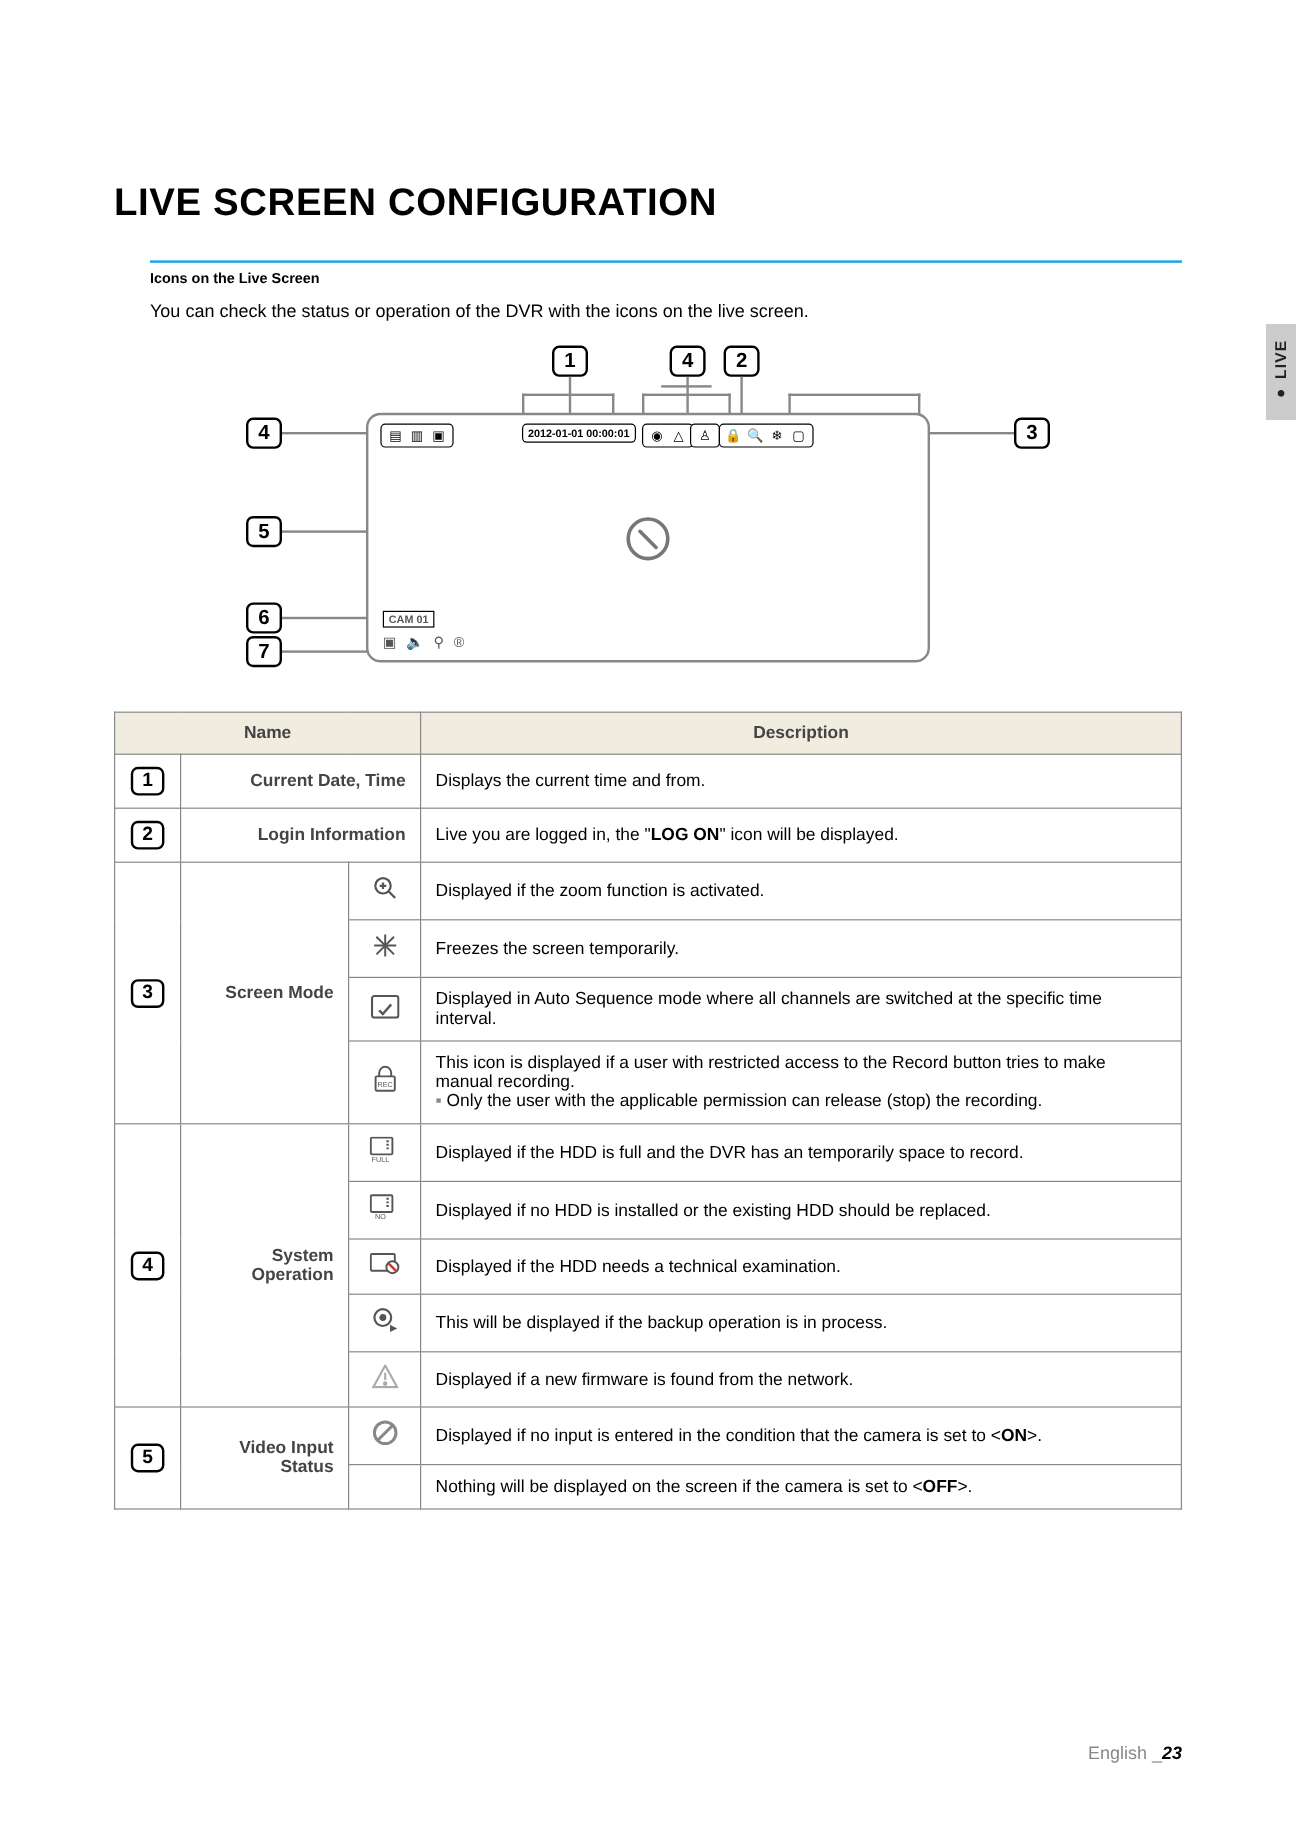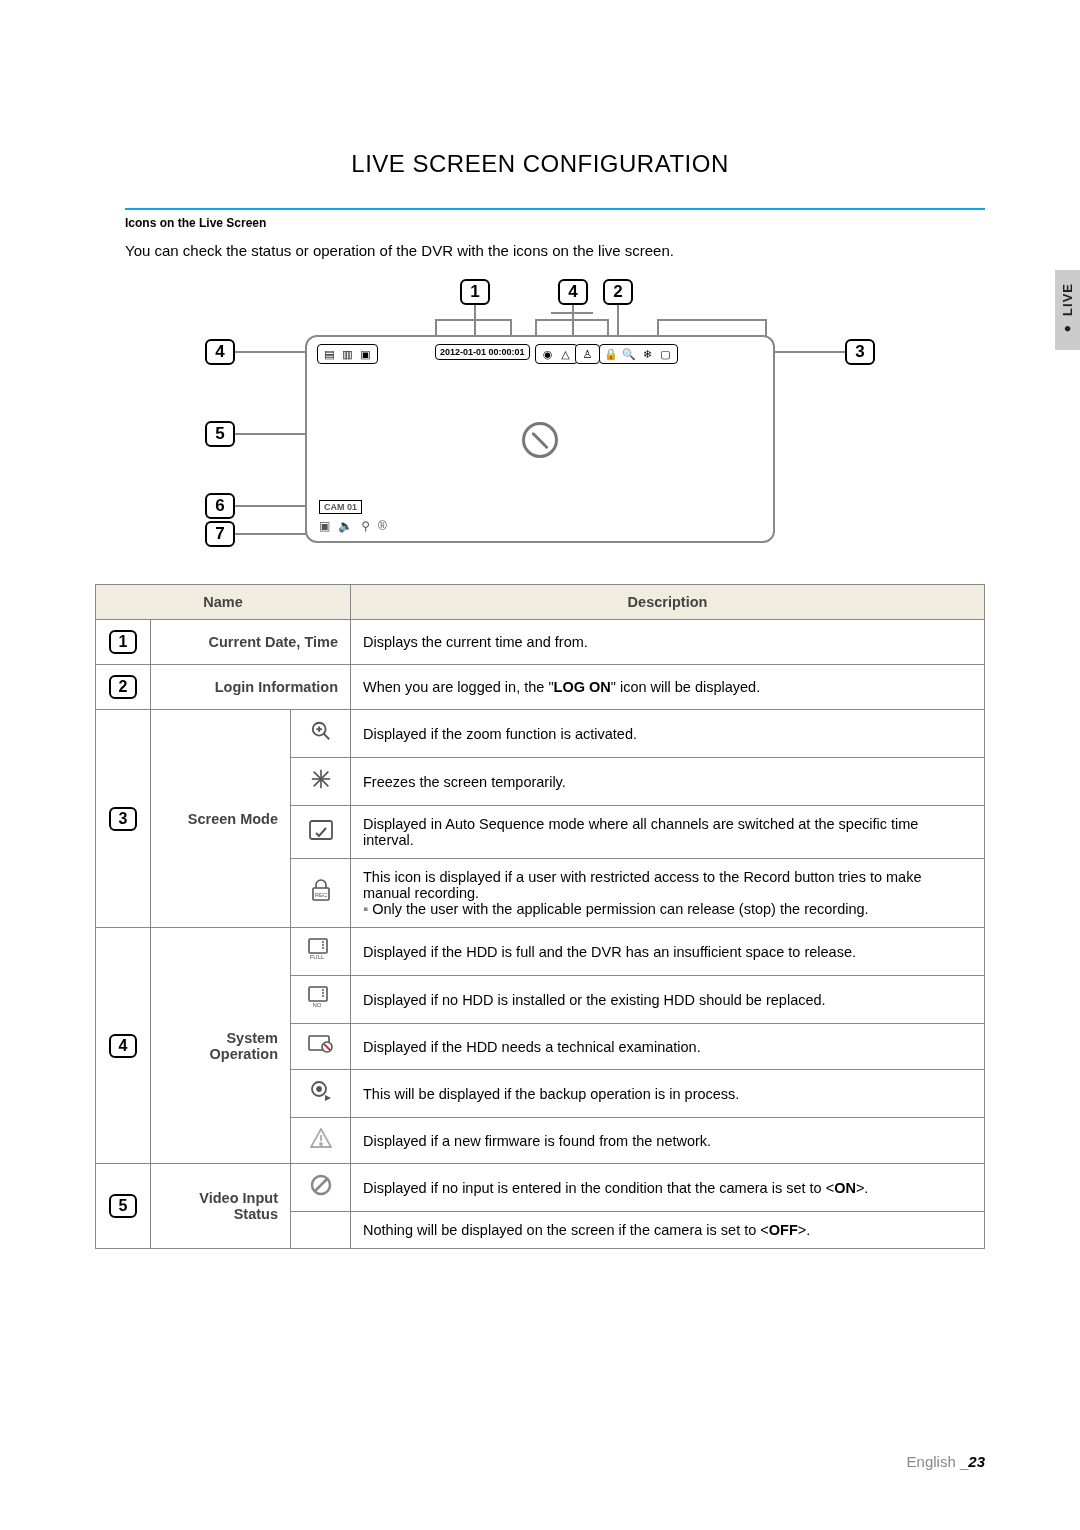--- a/index.html
+++ b/index.html
@@ -25,25 +25,24 @@
   }
   .side-tab span {
     writing-mode: vertical-rl;
     transform: rotate(180deg);
     font-size: 13px;
     font-weight: bold;
     color: #222;
     letter-spacing: 1px;
   }
   h1 {
-    font-size: 24px;
-    font-weight: normal;
+    font-size: 32px;
+    font-weight: bold;
     letter-spacing: 0.5px;
     margin-bottom: 30px;
-    text-align: center;
   }
   h2 {
     font-size: 12px;
     font-weight: bold;
     border-top: 2px solid #0ea5e9;
     padding-top: 6px;
     margin: 0 0 12px 30px;
   }
   .intro {
     font-size: 15px;
@@ -308,21 +307,21 @@
     <tr>
       <td class="num-cell"><span class="num-box">1</span></td>
       <td class="name-cell" colspan="2">Current Date, Time</td>
       <td>Displays the current time and from.</td>
     </tr>
 
     <tr>
       <td class="num-cell"><span class="num-box">2</span></td>
       <td class="name-cell" colspan="2">Login Information</td>
       <td>
-        <span>When you are logged in, the "</span><b>LOG ON</b><span>" icon will be displayed.</span>
+        <span>Live you are logged in, the "</span><b>LOG ON</b><span>" icon will be displayed.</span>
       </td>
     </tr>
 
     <tr>
       <td class="num-cell" rowspan="4"><span class="num-box">3</span></td>
       <td class="name-cell" rowspan="4">Screen Mode</td>
       <td class="icon-cell">
         <svg width="22" height="22" viewBox="0 0 24 24" fill="none" stroke="#555" stroke-width="2">
             <circle cx="10" cy="10" r="7"></circle>
             <line x1="15" y1="15" x2="21" y2="21"></line>
@@ -371,21 +370,21 @@
       <td class="name-cell" rowspan="5">System Operation</td>
       <td class="icon-cell">
         <svg width="26" height="22" viewBox="0 0 26 22" fill="none" stroke="#555" stroke-width="1.6">
             <rect x="1" y="1" width="18" height="14" rx="1"></rect>
             <line x1="14" y1="4" x2="16" y2="4"></line>
             <line x1="14" y1="7" x2="16" y2="7"></line>
             <line x1="14" y1="10" x2="16" y2="10"></line>
             <text x="9" y="21" font-size="6" text-anchor="middle" fill="#555" stroke="none">FULL</text>
           </svg>
       </td>
-      <td>Displayed if the HDD is full and the DVR has an insufficient space to release.</td>
+      <td>Displayed if the HDD is full and the DVR has an temporarily space to record.</td>
     </tr>
     <tr>
       <td class="icon-cell">
         <svg width="26" height="22" viewBox="0 0 26 22" fill="none" stroke="#555" stroke-width="1.6">
             <rect x="1" y="1" width="18" height="14" rx="1"></rect>
             <line x1="14" y1="4" x2="16" y2="4"></line>
             <line x1="14" y1="7" x2="16" y2="7"></line>
             <line x1="14" y1="10" x2="16" y2="10"></line>
             <text x="9" y="21" font-size="6" text-anchor="middle" fill="#555" stroke="none">NO</text>
           </svg>

